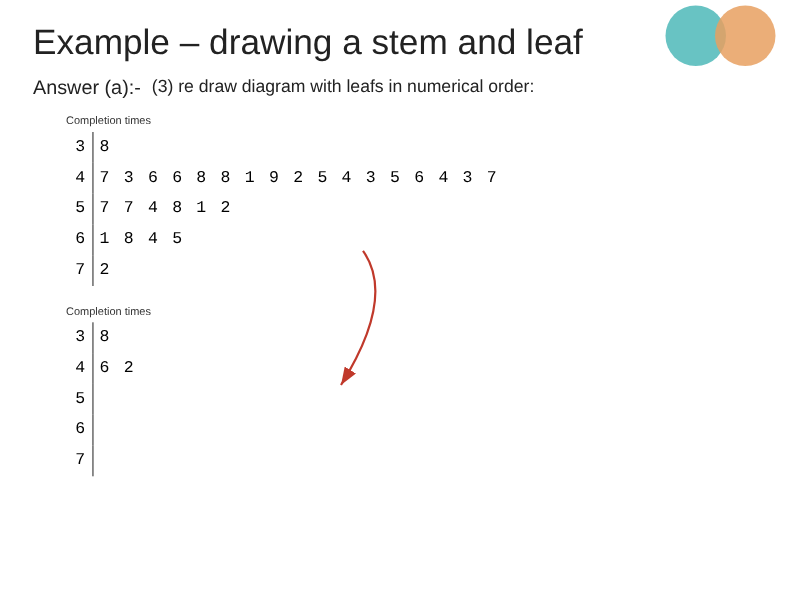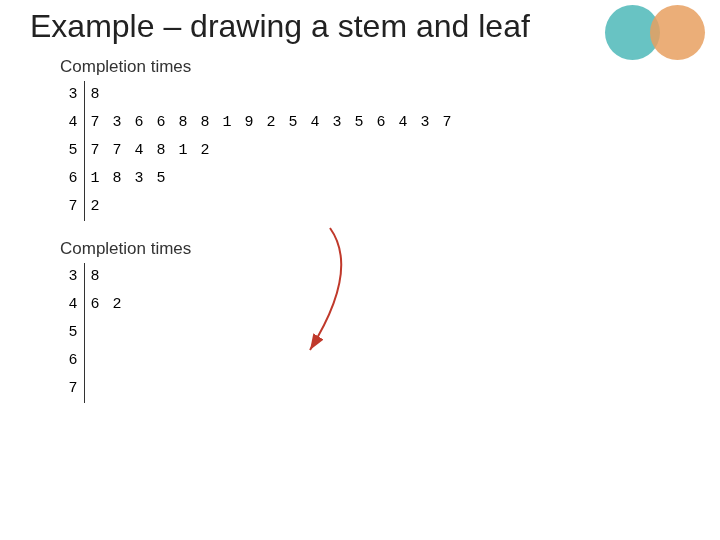--- a/index.html
+++ b/index.html
@@ -8,21 +8,21 @@
       height: 540px;
       background: #ffffff;
       font-family: Georgia, 'Times New Roman', serif;
       overflow: hidden;
       position: relative;
     }
 
     .page {
       width: 720px;
       height: 540px;
-      padding: 8px 30px;
+      padding: 20px 30px;
       position: relative;
     }
 
     .main-title {
       font-size: 32px;
       font-weight: normal;
       color: #222;
       margin-bottom: 12px;
       font-family: Arial, sans-serif;
     }
@@ -48,21 +48,21 @@
       color: #222;
       line-height: 1.4;
     }
 
     .section {
       margin-bottom: 18px;
       margin-left: 30px;
     }
 
     .section-title {
-      font-size: 17px;
+      font-size: 10px;
       color: #333;
       margin-bottom: 4px;
       font-family: Arial, sans-serif;
     }
 
     .stem-table {
       border-collapse: collapse;
       font-family: 'Courier New', monospace;
       font-size: 15px;
     }
@@ -120,40 +120,44 @@
 </head>
 <body>
 
 <div class="page">
 
   <div class="circle-teal"></div>
   <div class="circle-orange"></div>
 
   <h1 class="main-title">Example – drawing a stem and leaf</h1>
 
+  <div class="answer-line">
+    <span class="answer-label">Answer (a):-</span>
+    <span class="answer-text">(3)  re draw diagram with leafs in numerical order:</span>
+  </div>
 
   <div class="section">
     <div class="section-title">Completion times</div>
     <table class="stem-table">
       <tbody id="section1-body">
           <tr>
       <td class="stem-col">3</td>
       <td class="leaf-col">8</td>
     </tr>
           <tr>
       <td class="stem-col">4</td>
       <td class="leaf-col">7 3 6 6 8 8 1 9 2 5 4 3 5 6 4 3 7</td>
     </tr>
           <tr>
       <td class="stem-col">5</td>
       <td class="leaf-col">7 7 4 8 1 2</td>
     </tr>
           <tr>
       <td class="stem-col">6</td>
-      <td class="leaf-col">1 8 3 5</td>
+      <td class="leaf-col">1 8 4 5</td>
     </tr>
           <tr>
       <td class="stem-col">7</td>
       <td class="leaf-col">2</td>
     </tr>
         </tbody>
     </table>
   </div>
 
   <div class="section">

